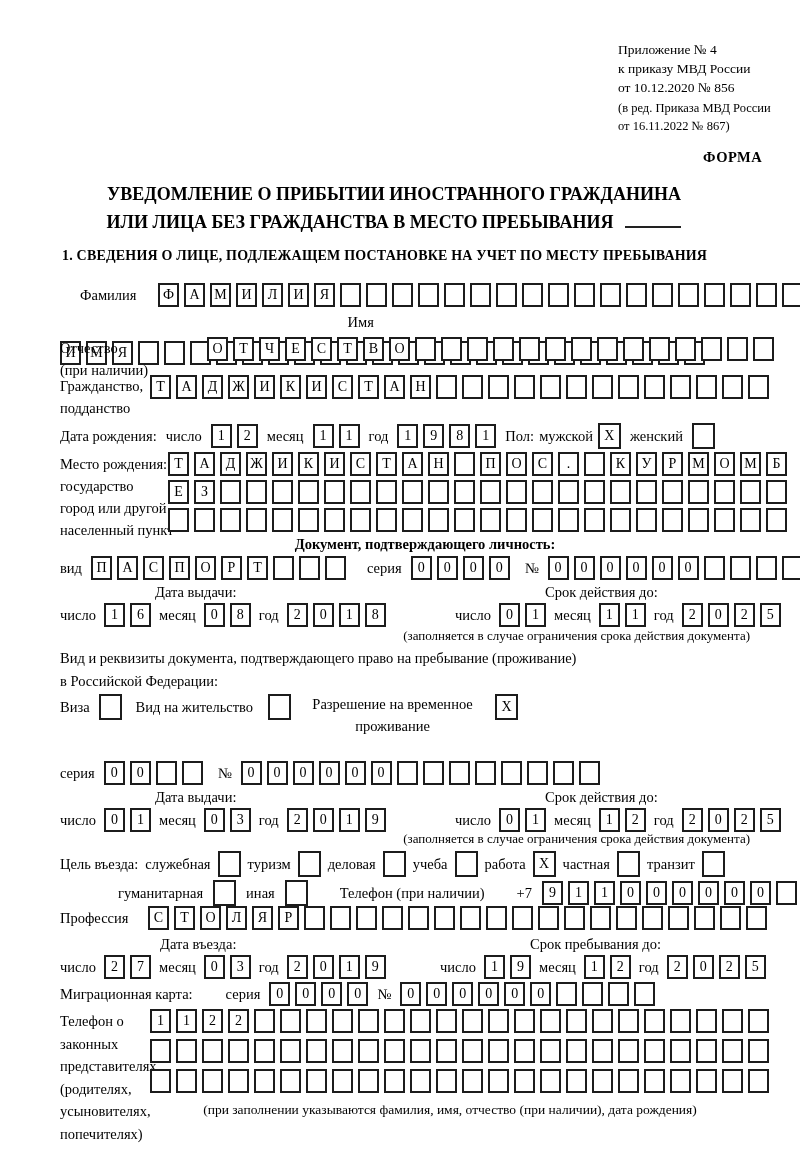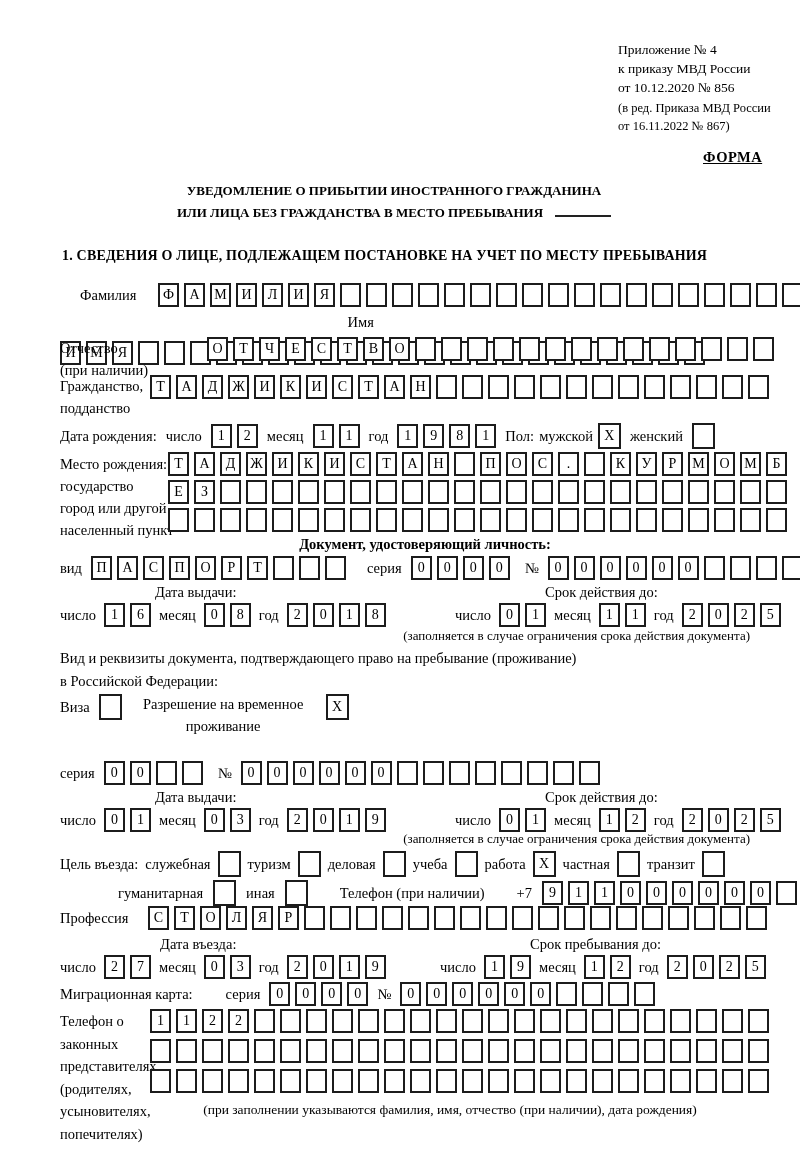--- a/index.html
+++ b/index.html
@@ -2,22 +2,22 @@
 <html><head>
 <meta charset="utf-8">
 <style>
   html,body{margin:0;padding:0;background:#fff;}
   .page{position:relative;width:800px;height:1163px;background:#fff;color:#000;
         font-family:"Liberation Serif","DejaVu Serif",serif;overflow:hidden;}
   .abs{position:absolute;white-space:nowrap;}
   .t{font-size:14.5px;}
   .small{font-size:12.5px;}
   .hdr{font-size:13.5px;line-height:1.42;}
-  .forma{font-weight:bold;font-size:14.5px;letter-spacing:.5px;text-decoration:underline;}
-  .title{left:0;top:181px;width:788px;text-align:center;font-weight:bold;font-size:13px;line-height:1.55;}
+  .forma{font-weight:bold;font-size:14.5px;letter-spacing:.5px;}
+  .title{left:0;top:181px;width:788px;text-align:center;font-weight:bold;font-size:18px;line-height:1.55;}
   .sec1{font-weight:bold;font-size:14px;letter-spacing:.2px;}
   .row{display:inline-flex;align-items:center;gap:8px;font-size:14.5px;}
   .rowtop{display:inline-flex;align-items:flex-start;gap:8px;font-size:14.5px;}
   .lbl{display:inline-block;font-size:14.5px;line-height:22px;}
   .lblblock{font-size:14.5px;line-height:22px;white-space:nowrap;}
   .cells{display:inline-flex;gap:5px;}
   .cell{width:21px;height:24px;border:2px solid #1c1c1c;box-sizing:border-box;background:#fff;
         display:inline-flex;align-items:center;justify-content:center;
         font-size:14px;line-height:1;flex-shrink:0;}
   .cbx .cell{width:23px;height:26px;}
@@ -281,21 +281,21 @@
       <span class="cell"></span>
       <span class="cell"></span>
       <span class="cell"></span>
       <span class="cell"></span>
       <span class="cell"></span>
       <span class="cell"></span>
       <span class="cell"></span>
       <span class="cell"></span>
     </span>
 
-  <div class="abs bold center" style="left:50px;top:536px;width:750px;font-size:14.5px;">Документ, удостоверяющий личность:</div>
+  <div class="abs bold center" style="left:50px;top:536px;width:750px;font-size:14.5px;">Документ, подтверждающего личность:</div>
 
   <span class="row abs" style="left:60px;top:556px;gap:9px;">
     <span class="t">вид</span>
     <span class="cells">
         <span class="cell">П</span>
         <span class="cell">А</span>
         <span class="cell">С</span>
         <span class="cell">П</span>
         <span class="cell">О</span>
         <span class="cell">Р</span>
@@ -369,20 +369,26 @@
   </span>
   <div class="abs note" style="left:340px;top:628px;width:410px;text-align:right;">(заполняется в случае ограничения срока действия документа)</div>
 
   <div class="abs t" style="left:60px;top:650px;">Вид и реквизиты документа, подтверждающего право на пребывание (проживание)</div>
   <div class="abs t" style="left:60px;top:673px;">в Российской Федерации:</div>
 
   <span class="rowtop abs" style="left:60px;top:694px;gap:14px;">
     <span class="opt">
       <span class="t" style="line-height:26px;">Виза</span>
       <span class="cells cbx" style="margin-left:-6px;">
+          <span class="cell"></span>
+        </span>
+    </span>
+    <span class="opt">
+      <span class="t" style="line-height:26px;">Вид на жительство</span>
+      <span class="cells cbx">
           <span class="cell"></span>
         </span>
     </span>
     <span class="opt">
       <span class="optlbl">Разрешение на временное проживание</span>
       <span class="cells cbx">
           <span class="cell">X</span>
         </span>
     </span>
   </span>

